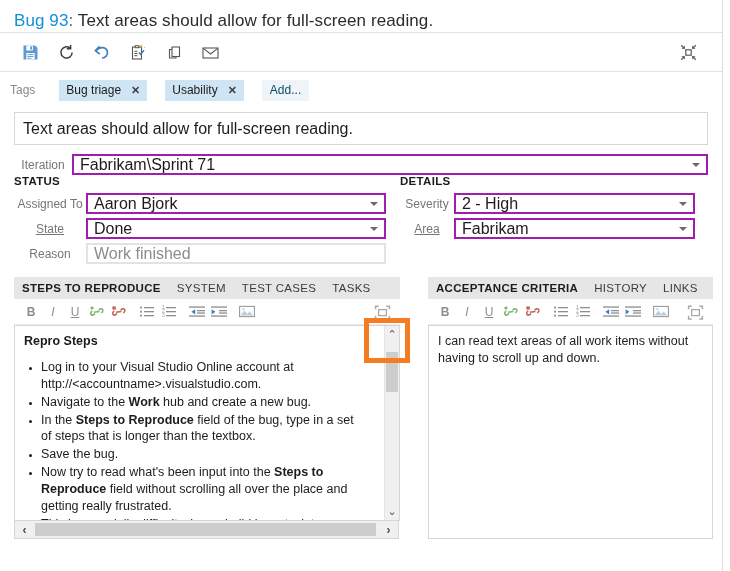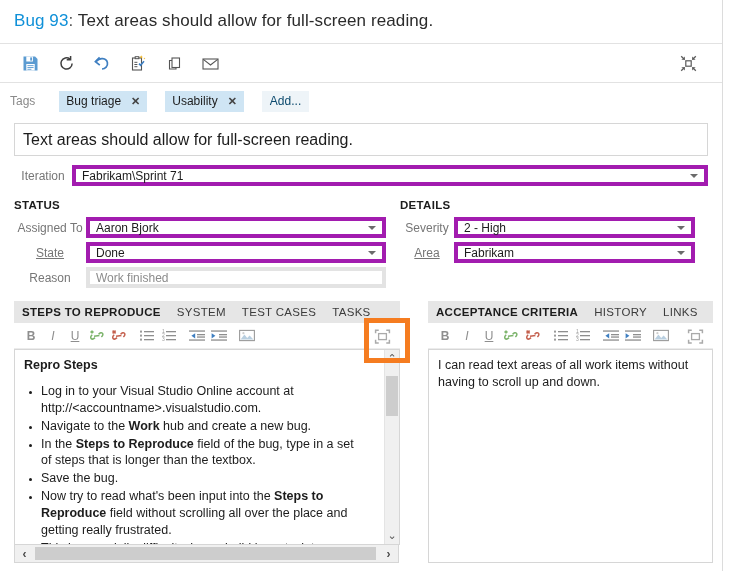--- a/index.html
+++ b/index.html
@@ -18,21 +18,21 @@
   .workitem {
     position: absolute;
     left: 0; top: 0;
     width: 723px; height: 571px;
     background: #ffffff;
     border-right: 1px solid #dcdcdc;
   }
 
   
   .wi-header {
-    height: 44px;
+    height: 33px;
     padding: 11px 0 8px 14px;
     border-bottom: 1px solid #e2e2e2;
   }
   .wi-title-line {
     font-size: 17px;
     color: #2b2b2b;
     white-space: nowrap;
     letter-spacing: .1px;
   }
   .wi-id { color: #0f90d8; }
@@ -104,40 +104,40 @@
     font-size: 12px;
     color: #767676;
     width: 58px;
     flex: 0 0 58px;
     text-align: center;
   }
   .fld-label u { text-decoration: underline; }
   .fld-box {
     flex: 1;
     height: 21px;
-    border: 4px solid #a21caf;
+    border: 2px solid #a21caf;
     background: #fff;
-    display: flex; align-items: center;
+    display: flex; align-items: flex-start;
     padding: 0 4px 0 6px;
-    font-size: 12px;
+    font-size: 16px;
     color: #1c1c1c;
     position: relative;
   }
   .fld-box.readonly { border-color: #e3e3e3; color: #8c8c8c; }
   .caret {
     position: absolute; right: 6px; top: 50%;
     margin-top: -2px;
     width: 0; height: 0;
     border-left: 4px solid transparent;
     border-right: 4px solid transparent;
     border-top: 4px solid #6b6b6b;
   }
 
   
-  .wi-cols { display: flex; margin-top: 13px; }
+  .wi-cols { display: flex; margin-top: 0; }
   .wi-col-left { width: 400px; padding-left: 14px; padding-right: 14px; }
   .wi-col-right { width: 309px; padding-right: 14px; }
   .group-title {
     font-size: 11.5px;
     font-weight: bold;
     color: #1c1c1c;
     letter-spacing: .3px;
     margin-bottom: 6px;
   }
   .frow { display: flex; align-items: center; margin-bottom: 4px; }

